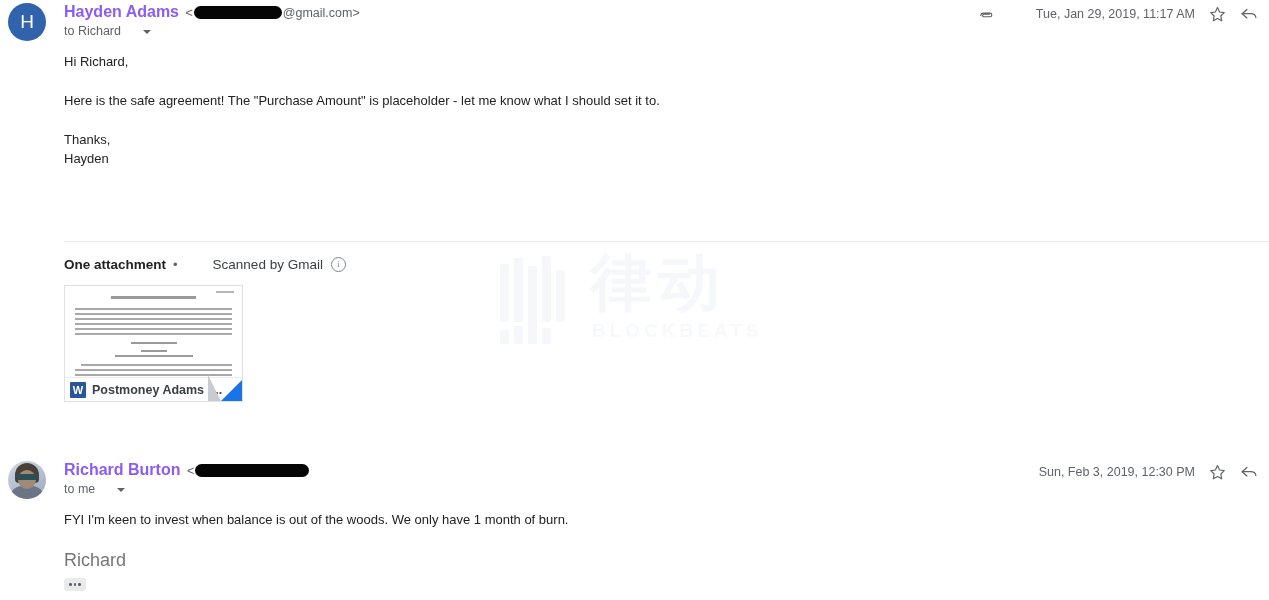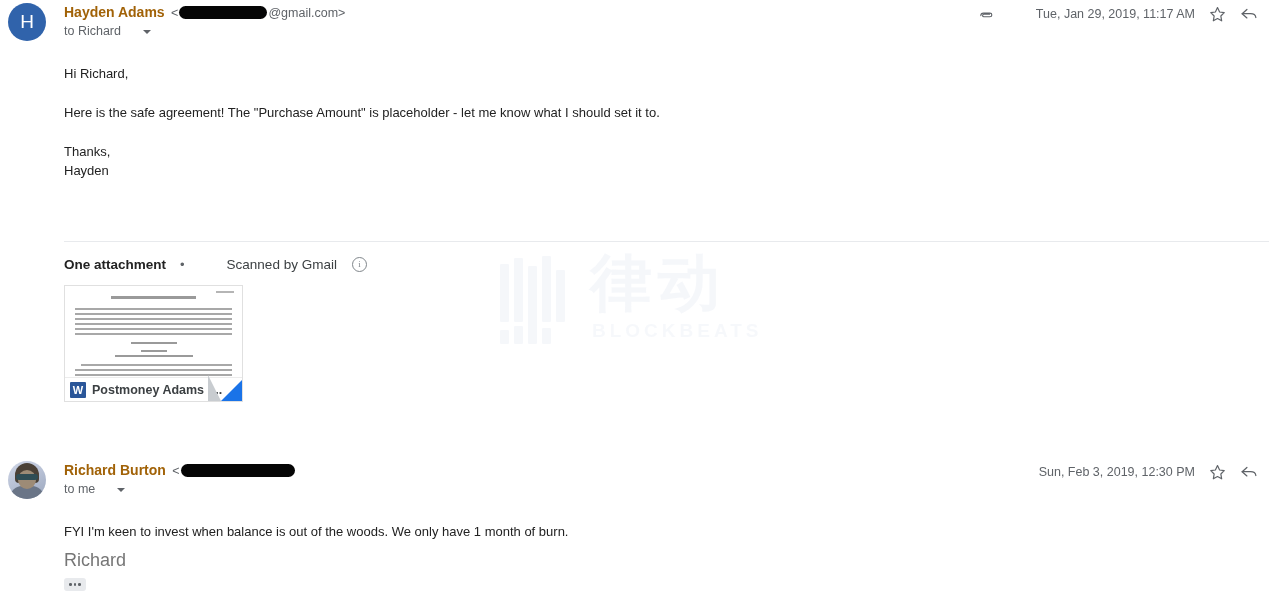--- a/index.html
+++ b/index.html
@@ -128,23 +128,23 @@
     border-radius: 12px 12px 0 0;
   }
 
   .hdr-line {
     position: absolute;
     left: 64px;
     top: 3px;
     white-space: nowrap;
   }
   .sender-name {
-    font-size: 14px;
+    font-size: 16px;
     font-weight: bold;
-    color: #a16207;
+    color: #8b5cf6;
     display: inline;
   }
   .sender-email-wrap {
     font-size: 12.5px;
     color: #5f6368;
     display: inline;
     margin-left: 2px;
     position: relative;
   }
   .redaction {
@@ -204,21 +204,20 @@
   }
   .icon-btn svg { display: block; }
 
   .body-text {
     position: absolute;
     left: 64px;
     font-size: 13px;
     line-height: 19px;
     color: #222222;
     white-space: pre-wrap;
-    margin-top: 12px;
   }
   #body-greeting { top: 52px; }
   #body-main     { top: 91px; }
   #body-signoff  { top: 130px; }
 
   .divider {
     position: absolute;
     left: 64px;
     top: 241px;
     width: 1205px;
@@ -230,21 +229,21 @@
   
   .attach-section {
     position: absolute;
     left: 64px;
     top: 255px;
     z-index: 3;
   }
   .attach-header {
     display: flex;
     align-items: center;
-    gap: 14px;
+    gap: 7px;
     font-size: 13.5px;
     color: #222222;
     height: 18px;
   }
   .attach-title { font-weight: bold; }
   .attach-dot { color: #5f6368; font-size: 13px; }
   .attach-scanned { color: #3c4043; font-size: 13.5px; margin-left: 28px; }
   .info-icon {
     width: 13px; height: 13px;
     border: 1px solid #80868b;

